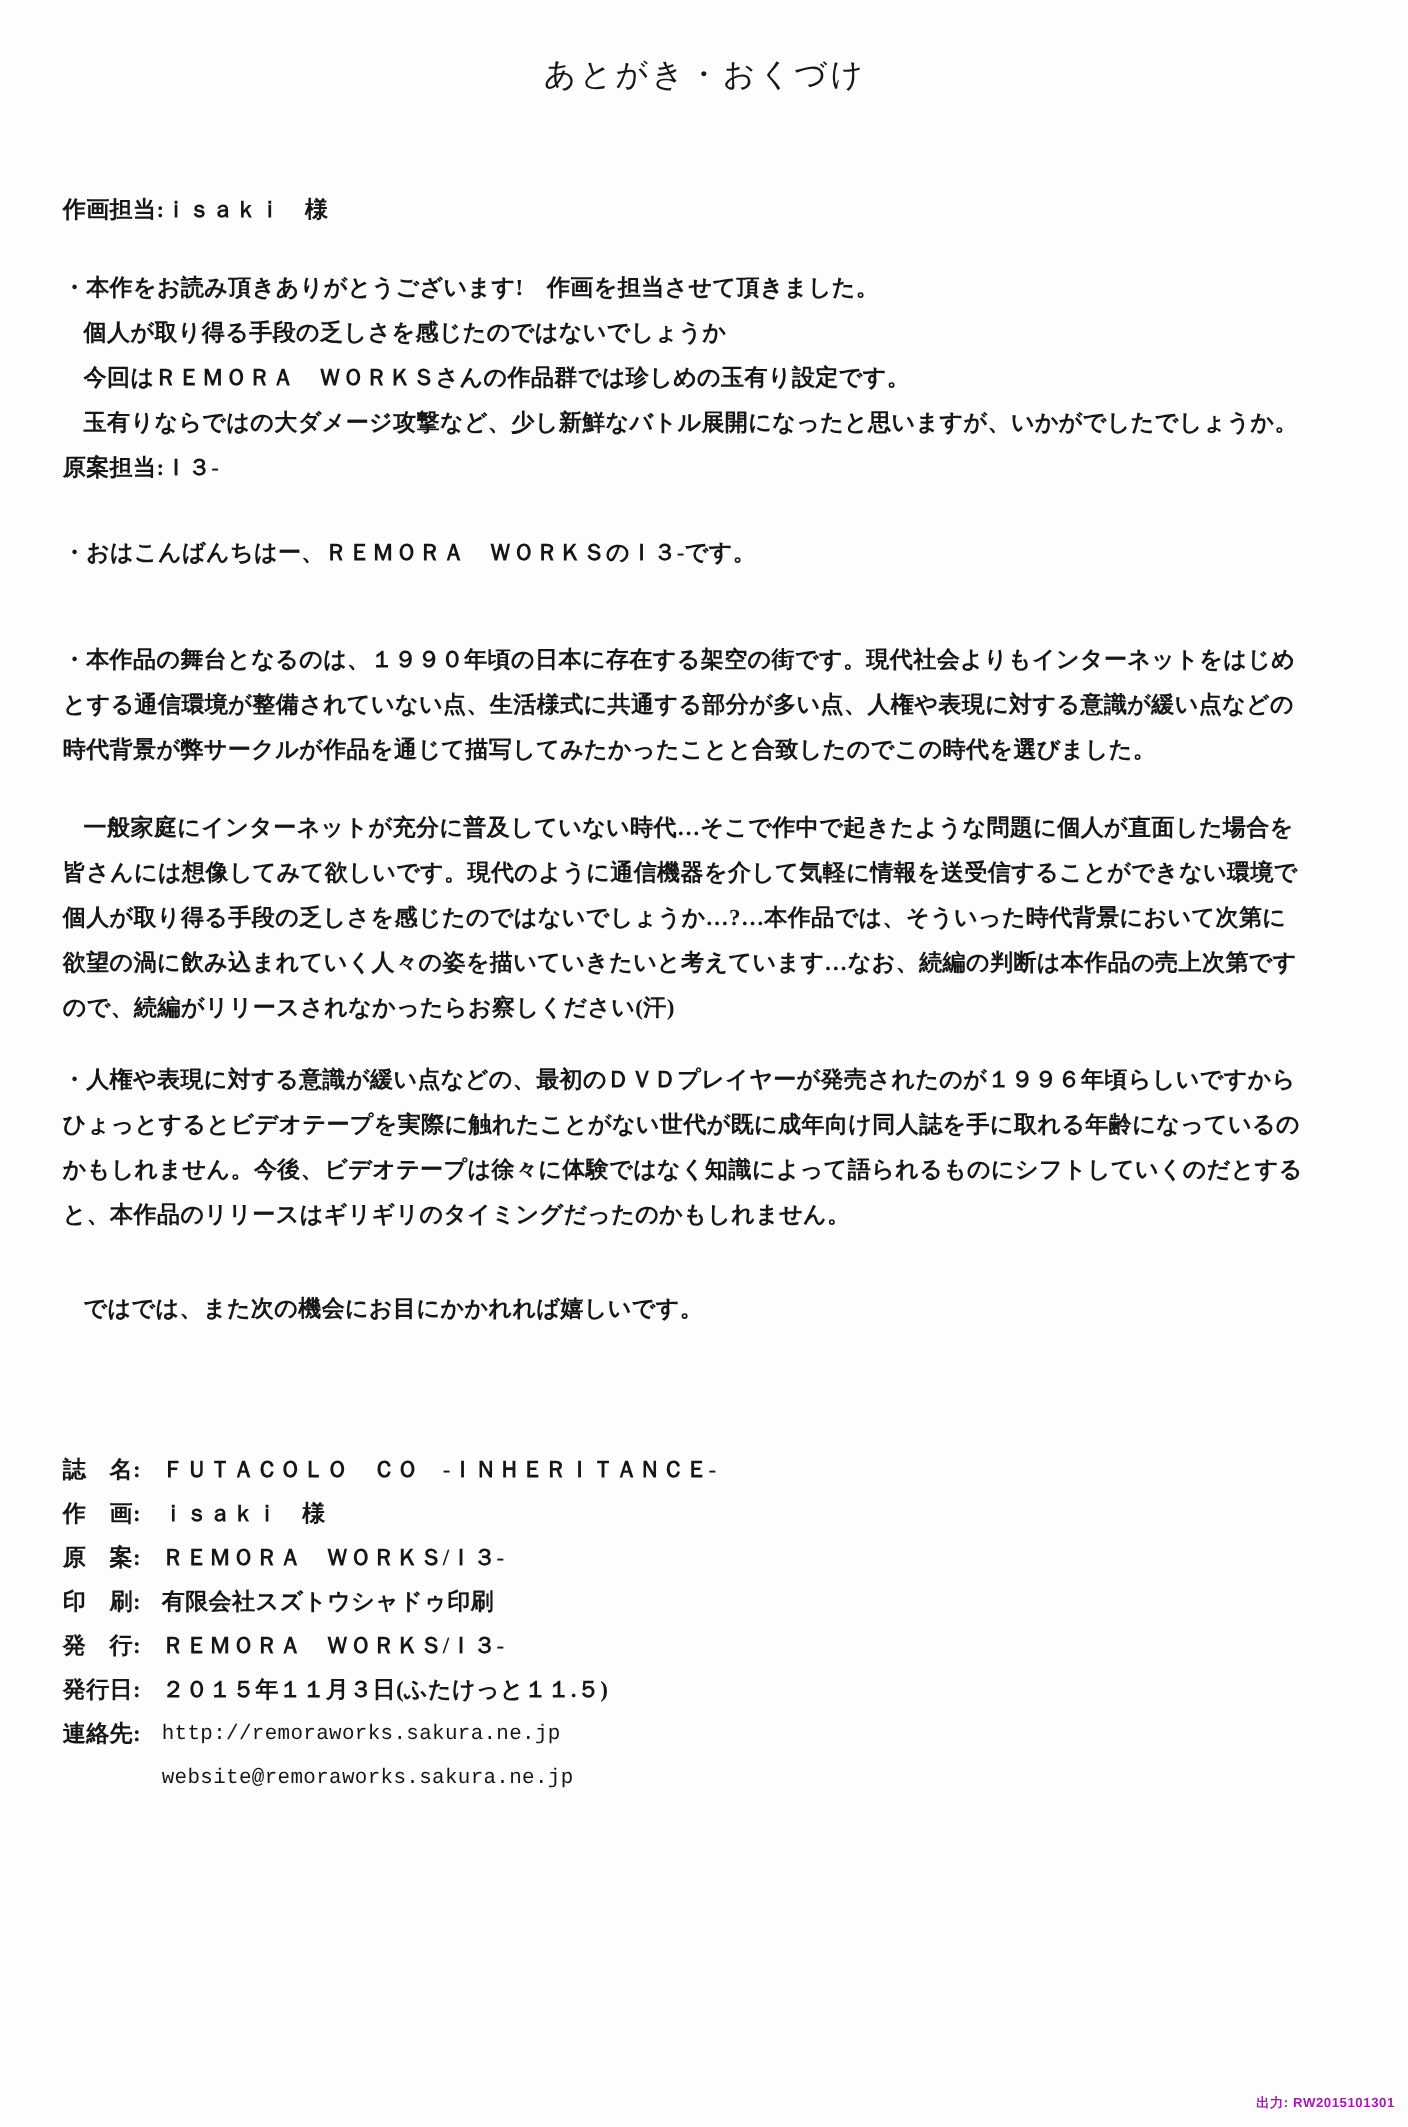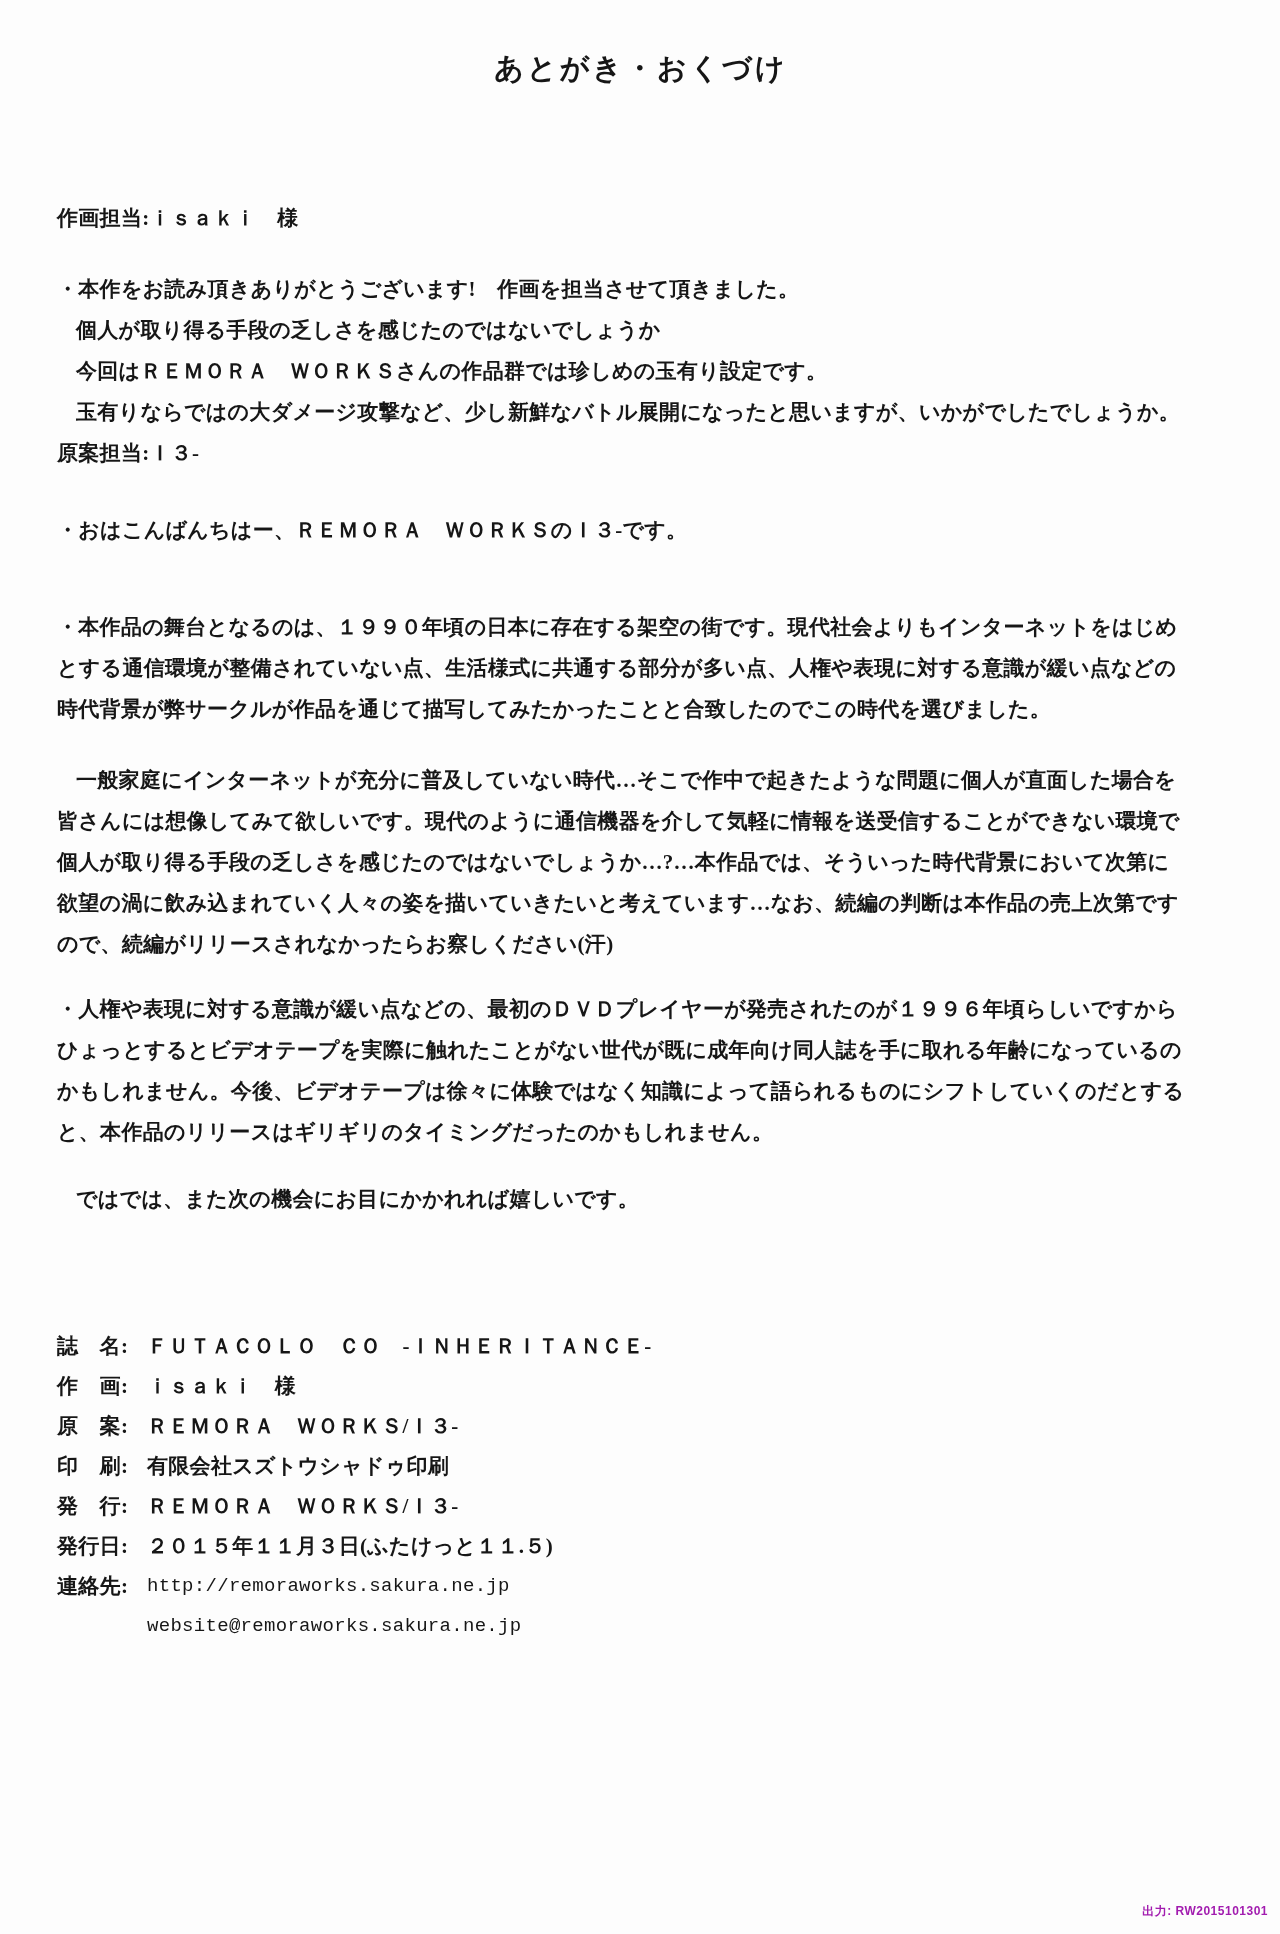--- a/index.html
+++ b/index.html
@@ -10,34 +10,34 @@
     background:#fdfdfd;
     color:#161616;
     font-family:"Liberation Serif","DejaVu Serif",serif;
     font-weight:600;
     padding:0 55px 0 57px;
     overflow:hidden;
   }
   .title {
     margin:0; padding-top:46px;
     font-size:29px; line-height:44px;
-    text-align:center; font-weight:700;
+    text-align:center; font-weight:400;
     letter-spacing:3px;
   }
   .line { font-size:21px; line-height:41px; letter-spacing:0.3px; white-space:pre-wrap; }
   .heading { font-weight:700; }
   .indent1 { padding-left:19px; }
-  .artist-heading { margin-top:108px; }
+  .artist-heading { margin-top:80px; }
   .artist-para { margin-top:30px; }
   .writer-heading { }
   .greeting { margin-top:36px; }
   .para-setting { margin-top:56px; }
   .para-era { margin-top:30px; }
   .para-video { margin-top:24px; }
-  .closing { margin-top:26px; }
+  .closing { margin-top:44px; }
   .colophon { margin-top:106px; }
   .col-row { display:flex; font-size:21px; line-height:40px; letter-spacing:0.3px; }
   .col-label { flex:none; width:90px; white-space:pre; }
   .col-value { white-space:pre-wrap; }
   .mono { font-family:"Liberation Mono","DejaVu Sans Mono",monospace; font-size:19px; font-weight:400; }
   .output {
     position:absolute; right:12px; bottom:14px;
     font-family:"Liberation Sans","DejaVu Sans",sans-serif;
     font-size:12px; color:#a21caf; font-weight:700; letter-spacing:0.5px;
   }

